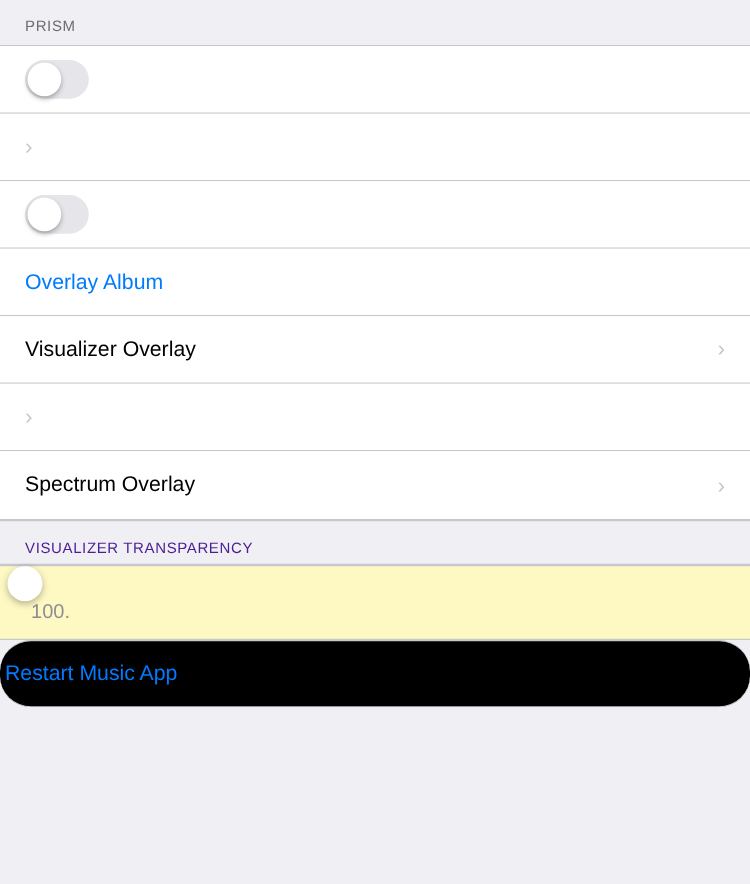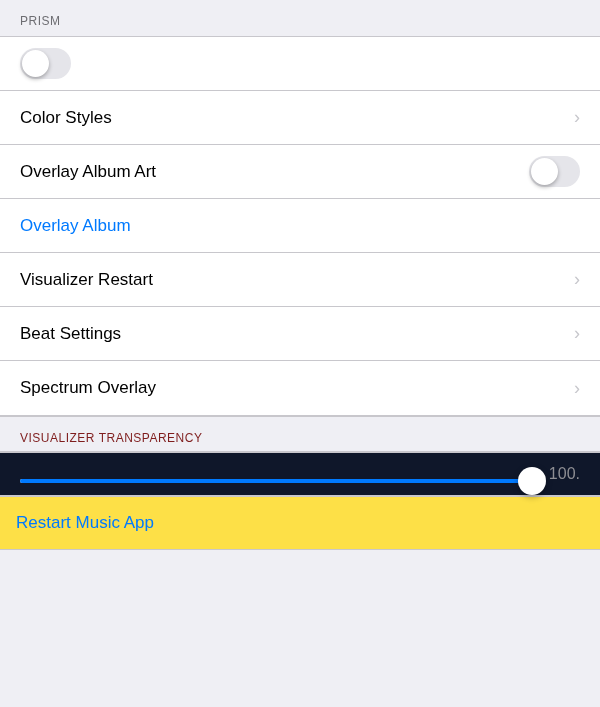--- a/index.html
+++ b/index.html
@@ -99,37 +99,38 @@
       border-top: 1px solid #c8c7cc;
       border-bottom: 1px solid #c8c7cc;
       display: flex;
       align-items: flex-end;
       padding-bottom: 6px;
       padding-left: 20px;
     }
 
     .section-separator-label {
       font-size: 12px;
-      color: #7f1d1d;
+      color: #4c1d95;
       letter-spacing: 0.5px;
     }
 
     
     .slider-section {
       background: #efeff4;
     }
 
     .slider-row {
-      background: #0f172a;
+      background: #fef9c3;
       border-top: 1px solid #c8c7cc;
       border-bottom: 1px solid #c8c7cc;
       padding: 12px 20px;
       display: flex;
-      align-items: flex-end;
+      align-items: flex-start;
       gap: 12px;
+      flex-direction: column;
     }
 
     .slider-track-container {
       flex: 1;
       height: 4px;
       position: relative;
       display: flex;
       align-items: center;
     }
 
@@ -160,25 +161,26 @@
     }
 
     .slider-value {
       font-size: 16px;
       color: #8e8e93;
       min-width: 36px;
       text-align: right;
     }
 
     .restart-row {
-      padding: 16px 16px;
-      background: #fde047;
+      padding: 16px 4px;
+      background: #000000;
       border-top: 1px solid #c8c7cc;
       border-bottom: 1px solid #c8c7cc;
       margin-top: 0;
+      border-radius: 25px;
     }
 
     .restart-label {
       font-size: 17px;
       color: #007aff;
     }
 
     .prism-header {
       padding: 14px 20px 8px 20px;
       font-size: 12px;
@@ -203,42 +205,39 @@
 
   <div class="settings-group">
 
     <div class="settings-row">
       <div class="toggle off">
         <div class="toggle-knob"></div>
       </div>
     </div>
 
     <div class="settings-row">
-      <span class="settings-row-label">Color Styles</span>
-      <span class="chevron">›</span>
-    </div>
-
-    <div class="settings-row">
-      <span class="settings-row-label">Overlay Album Art</span>
+      <span class="chevron">›</span>
+    </div>
+
+    <div class="settings-row">
       <div class="toggle off">
         <div class="toggle-knob"></div>
       </div>
     </div>
 
     <div class="settings-row">
       <span class="settings-row-label blue">Overlay Album</span>
     </div>
 
     <div class="settings-row">
-      <span class="settings-row-label">Visualizer Restart</span>
-      <span class="chevron">›</span>
-    </div>
-
-    <div class="settings-row">
-      <span class="settings-row-label">Beat Settings</span>
+      <span class="settings-row-label">Visualizer Overlay</span>
+      <span class="chevron">›</span>
+    </div>
+
+    <div class="settings-row">
       <span class="chevron">›</span>
     </div>
 
     <div class="settings-row">
       <span class="settings-row-label">Spectrum Overlay</span>
       <span class="chevron">›</span>
     </div>
 
   </div>
 

